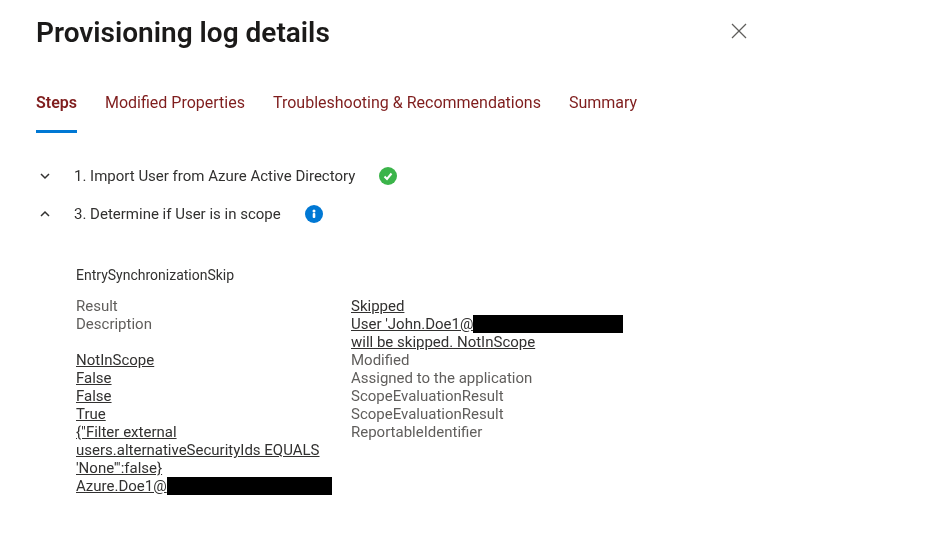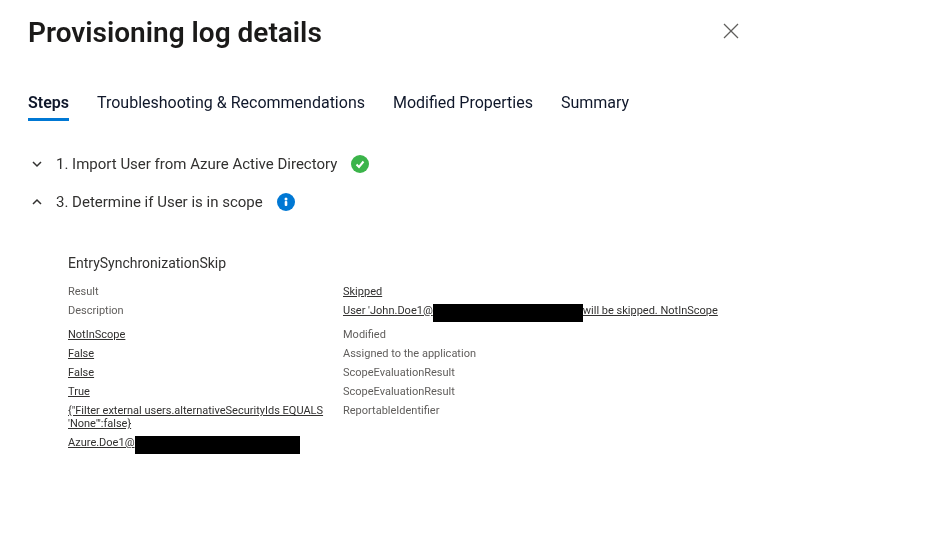--- a/index.html
+++ b/index.html
@@ -10,20 +10,21 @@
     background: #ffffff;
     width: 940px;
     height: 554px;
     box-sizing: border-box;
   }
   .page {
     padding: 16px 28px 28px 28px;
     position: relative;
     box-sizing: border-box;
     width: 772px;
+    margin-left: 8px;
   }
   .title-row {
     display: flex;
     justify-content: space-between;
     align-items: flex-start;
   }
   .title {
     font-size: 28px;
     font-weight: 600;
     color: #1b1a19;
@@ -41,22 +42,22 @@
   .close-btn svg { display: block; }
 
   .tabs {
     display: flex;
     gap: 28px;
     margin-top: 44px;
     border-bottom: 1px solid transparent;
   }
   .tab {
     font-size: 16px;
-    color: #0f172a;
-    padding: 0 0 8px 0;
+    color: #7f1d1d;
+    padding: 0 0 20px 0;
     cursor: pointer;
     position: relative;
     text-align: right;
   }
   .tab.active {
     font-weight: 600;
   }
   .tab.active::after {
     content: "";
     position: absolute;
@@ -64,21 +65,21 @@
     height: 3px;
     background: #0078d4;
   }
 
   .steps {
     margin-top: 24px;
   }
   .step-row {
     display: flex;
     align-items: center;
-    gap: 10px;
+    gap: 20px;
     padding: 10px 0 10px 0;
     font-size: 15px;
     cursor: pointer;
   }
   .chevron {
     width: 18px;
     height: 18px;
     display: inline-flex;
     align-items: center;
     justify-content: center;
@@ -103,22 +104,21 @@
     margin: 34px 0 0 40px;
   }
   .detail-title {
     font-size: 14px;
     color: #323130;
     margin-bottom: 14px;
   }
   .detail-grid {
     display: grid;
     grid-template-columns: 275px 1fr;
-    row-gap: 6px;
-    font-size: 11px;
+    font-size: 15px;
   }
   .detail-label {
     color: #605e5c;
   }
   .detail-value {
     color: #323130;
     text-decoration: underline;
   }
   .value-row {
     display: flex;
@@ -145,22 +145,22 @@
         <svg width="18" height="18" viewBox="0 0 18 18" fill="none" stroke="#605e5c" stroke-width="1.3">
           <line x1="2" y1="2" x2="16" y2="16"></line>
           <line x1="16" y1="2" x2="2" y2="16"></line>
         </svg>
       </span>
     </button>
   </div>
 
   <div class="tabs">
     <div class="tab active">Steps</div>
+    <div class="tab">Modified Properties</div>
     <div class="tab">Troubleshooting &amp; Recommendations</div>
-    <div class="tab">Modified Properties</div>
     <div class="tab">Summary</div>
   </div>
 
   <div class="steps">
 
     <div class="step-row">
       <span class="chevron">
         <svg width="14" height="14" viewBox="0 0 14 14" fill="none" stroke="#323130" stroke-width="1.5">
           <polyline points="3,5 7,9 11,5"></polyline>
         </svg>

